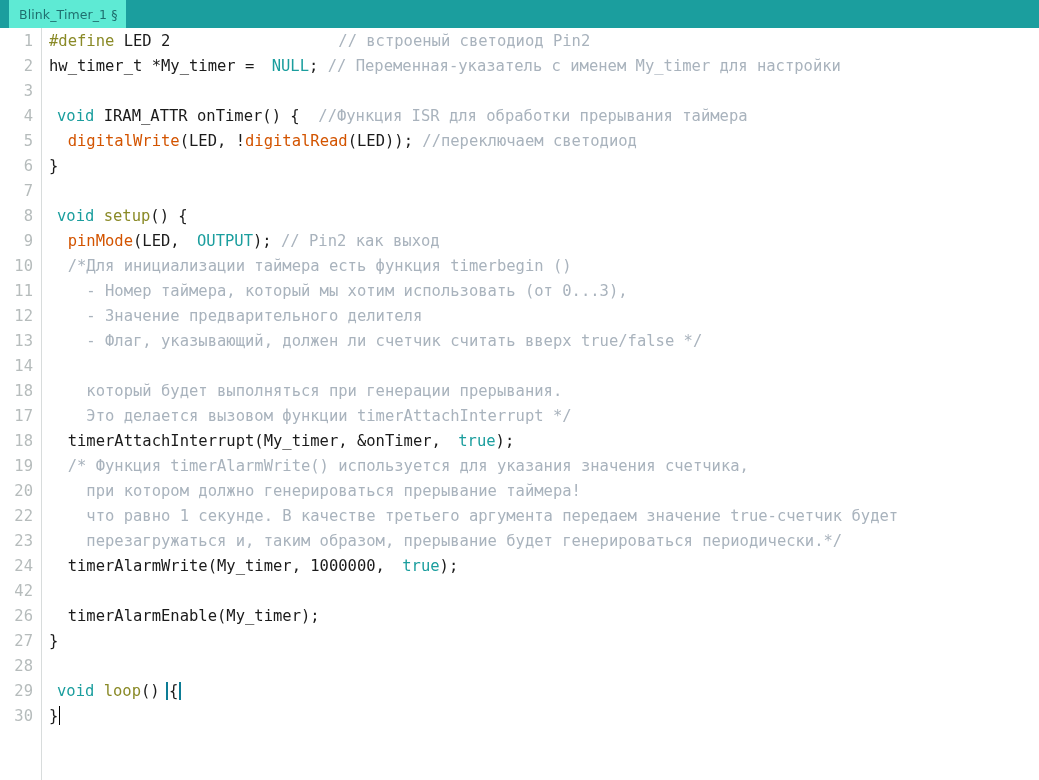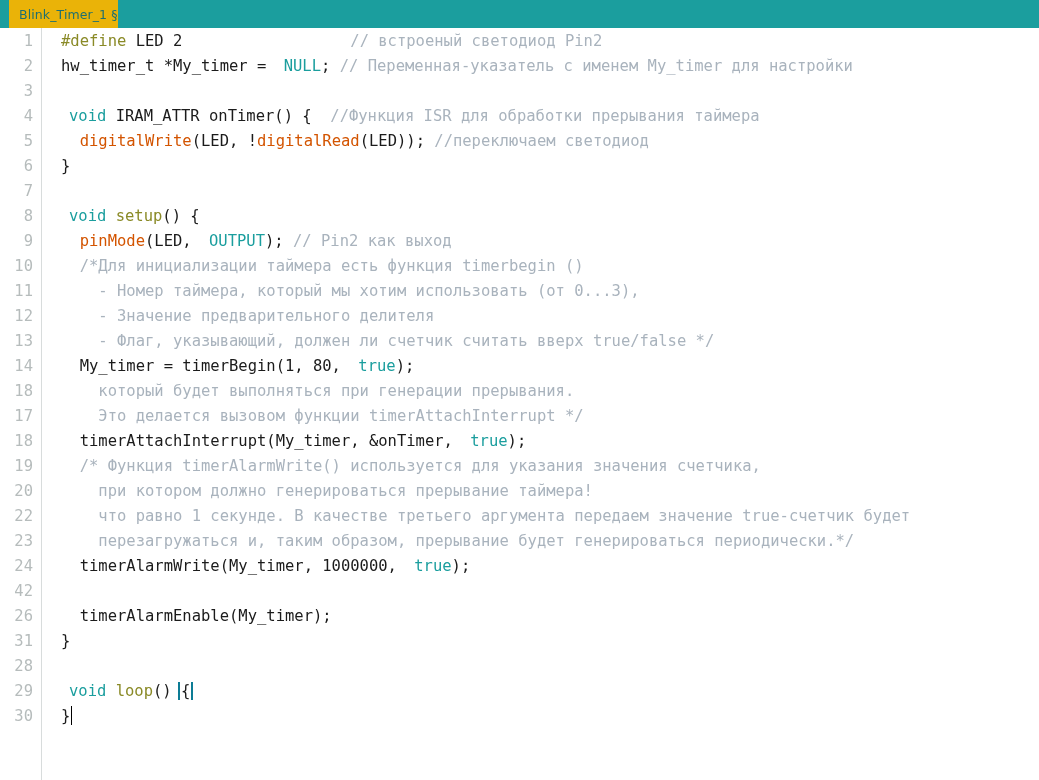--- a/index.html
+++ b/index.html
@@ -22,24 +22,24 @@
     align-items: stretch;
     position: relative;
     overflow: hidden;
   }
   #tabbar .tab-leftstrip {
     width: 9px;
     background: #1b9e9e;
     flex: 0 0 auto;
   }
   #tabbar .tab {
-    background: #eab308;
+    background: #5eead4;
     display: flex;
     align-items: center;
-    padding: 0 0 0 10px;
+    padding: 0 8px 0 10px;
     flex: 0 0 auto;
   }
   #tabbar .tab-label {
     font-family: "DejaVu Sans", "Liberation Sans", sans-serif;
     font-size: 12.5px;
     color: #1f6f6f;
     letter-spacing: 0.1px;
     white-space: nowrap;
   }
   #tabbar .tab-rest {
@@ -73,21 +73,21 @@
     text-align: right;
     padding-right: 8px;
     flex: 0 0 auto;
     color: #b6bcbc;
     font-size: 15.5px;
     font-family: "DejaVu Sans Mono", "Liberation Mono", monospace;
     user-select: none;
   }
   .code {
     flex: 1 1 auto;
-    padding-left: 20px;
+    padding-left: 8px;
     font-size: 15.5px;
     font-family: "DejaVu Sans Mono", "Liberation Mono", monospace;
     color: #1b1b1b;
     letter-spacing: 0px;
     overflow: hidden;
   }
   
   .t-pre   { color: #8a8a27; }   
   .t-kw    { color: #1b9e9e; margin-left: 8px; }   
   .t-fn    { color: #d35400; }   
@@ -128,29 +128,29 @@
       <div class="line"><span class="lnum">4</span><span class="code"><span class="t-kw">void</span><span class="t-txt"> IRAM_ATTR onTimer() {  </span><span class="t-cmt">//Функция ISR для обработки прерывания таймера</span></span></div>
       <div class="line"><span class="lnum">5</span><span class="code"><span class="t-txt">  </span><span class="t-fn">digitalWrite</span><span class="t-txt">(LED, !</span><span class="t-fn">digitalRead</span><span class="t-txt">(LED)); </span><span class="t-cmt">//переключаем светодиод</span></span></div>
       <div class="line"><span class="lnum">6</span><span class="code"><span class="t-txt">}</span></span></div>
       <div class="line"><span class="lnum">7</span><span class="code"></span></div>
       <div class="line"><span class="lnum">8</span><span class="code"><span class="t-kw">void</span><span class="t-txt"> </span><span class="t-pre">setup</span><span class="t-txt">() {</span></span></div>
       <div class="line"><span class="lnum">9</span><span class="code"><span class="t-txt">  </span><span class="t-fn">pinMode</span><span class="t-txt">(LED, </span><span class="t-kw">OUTPUT</span><span class="t-txt">); </span><span class="t-cmt">// Pin2 как выход</span></span></div>
       <div class="line"><span class="lnum">10</span><span class="code"><span class="t-cmt">  /*Для инициализации таймера есть функция timerbegin ()</span></span></div>
       <div class="line"><span class="lnum">11</span><span class="code"><span class="t-cmt">    - Номер таймера, который мы хотим использовать (от 0...3),</span></span></div>
       <div class="line"><span class="lnum">12</span><span class="code"><span class="t-cmt">    - Значение предварительного делителя</span></span></div>
       <div class="line"><span class="lnum">13</span><span class="code"><span class="t-cmt">    - Флаг, указывающий, должен ли счетчик считать вверх true/false */</span></span></div>
-      <div class="line"><span class="lnum">14</span><span class="code"><span class="t-txt">  My_timer = timerBegin(1, 80, </span><span class="t-kw">true</span><span class="t-txt">);</span></span></div>
+      <div class="line"><span class="lnum">14</span></div>
       <div class="line"><span class="lnum">18</span><span class="code"><span class="t-cmt">    который будет выполняться при генерации прерывания.</span></span></div>
       <div class="line"><span class="lnum">17</span><span class="code"><span class="t-cmt">    Это делается вызовом функции timerAttachInterrupt */</span></span></div>
       <div class="line"><span class="lnum">18</span><span class="code"><span class="t-txt">  timerAttachInterrupt(My_timer, &amp;onTimer, </span><span class="t-kw">true</span><span class="t-txt">);</span></span></div>
       <div class="line"><span class="lnum">19</span><span class="code"><span class="t-cmt">  /* Функция timerAlarmWrite() используется для указания значения счетчика,</span></span></div>
       <div class="line"><span class="lnum">20</span><span class="code"><span class="t-cmt">    при котором должно генерироваться прерывание таймера!</span></span></div>
       <div class="line"><span class="lnum">22</span><span class="code"><span class="t-cmt">    что равно 1 секунде. В качестве третьего аргумента передаем значение true-счетчик будет</span></span></div>
       <div class="line"><span class="lnum">23</span><span class="code"><span class="t-cmt">    перезагружаться и, таким образом, прерывание будет генерироваться периодически.*/</span></span></div>
       <div class="line"><span class="lnum">24</span><span class="code"><span class="t-txt">  timerAlarmWrite(My_timer, 1000000, </span><span class="t-kw">true</span><span class="t-txt">);</span></span></div>
       <div class="line"><span class="lnum">42</span></div>
       <div class="line"><span class="lnum">26</span><span class="code"><span class="t-txt">  timerAlarmEnable(My_timer);</span></span></div>
-      <div class="line"><span class="lnum">31</span><span class="code"><span class="t-txt">}</span></span></div>
+      <div class="line"><span class="lnum">27</span><span class="code"><span class="t-txt">}</span></span></div>
       <div class="line"><span class="lnum">28</span><span class="code"></span></div>
       <div class="line"><span class="lnum">29</span><span class="code"><span class="t-kw">void</span><span class="t-txt"> </span><span class="t-pre">loop</span><span class="t-txt">() </span><span class="t-txt brace-match">{</span></span></div>
       <div class="line"><span class="lnum">30</span><span class="code"><span class="t-txt">}</span><span class="caret"></span></span></div>
     </div>
 </div>
 
 </body></html>

